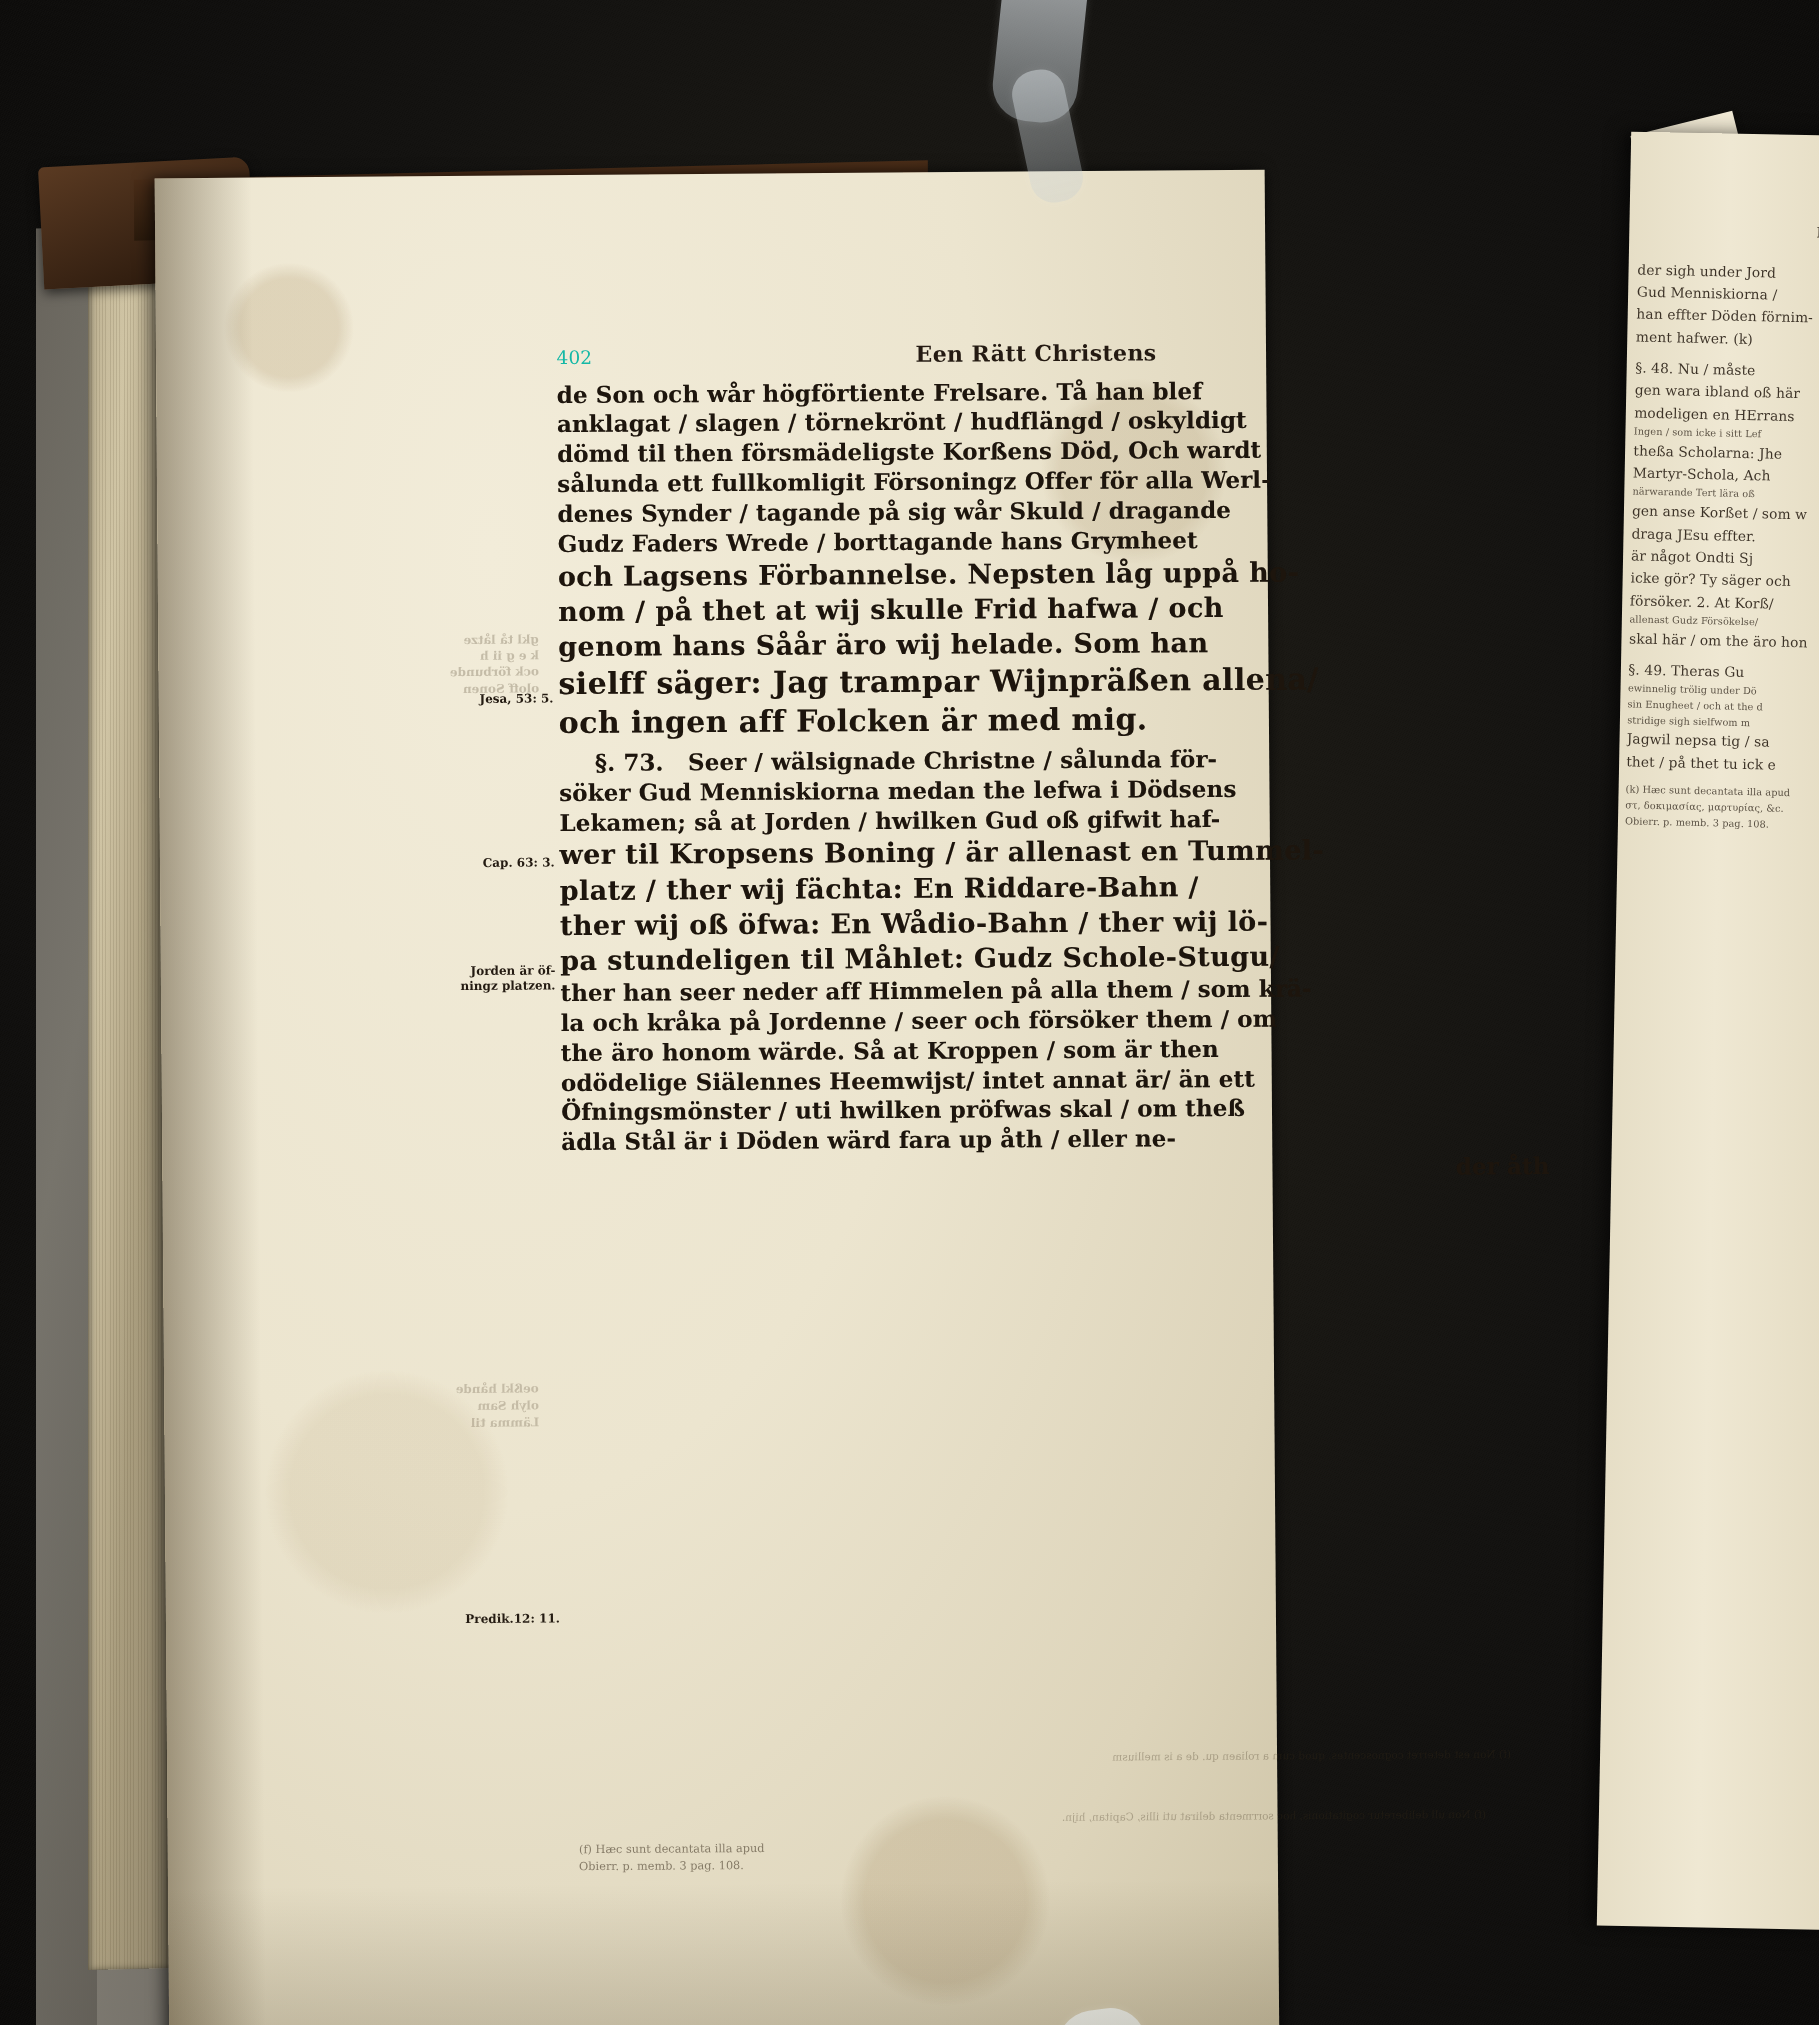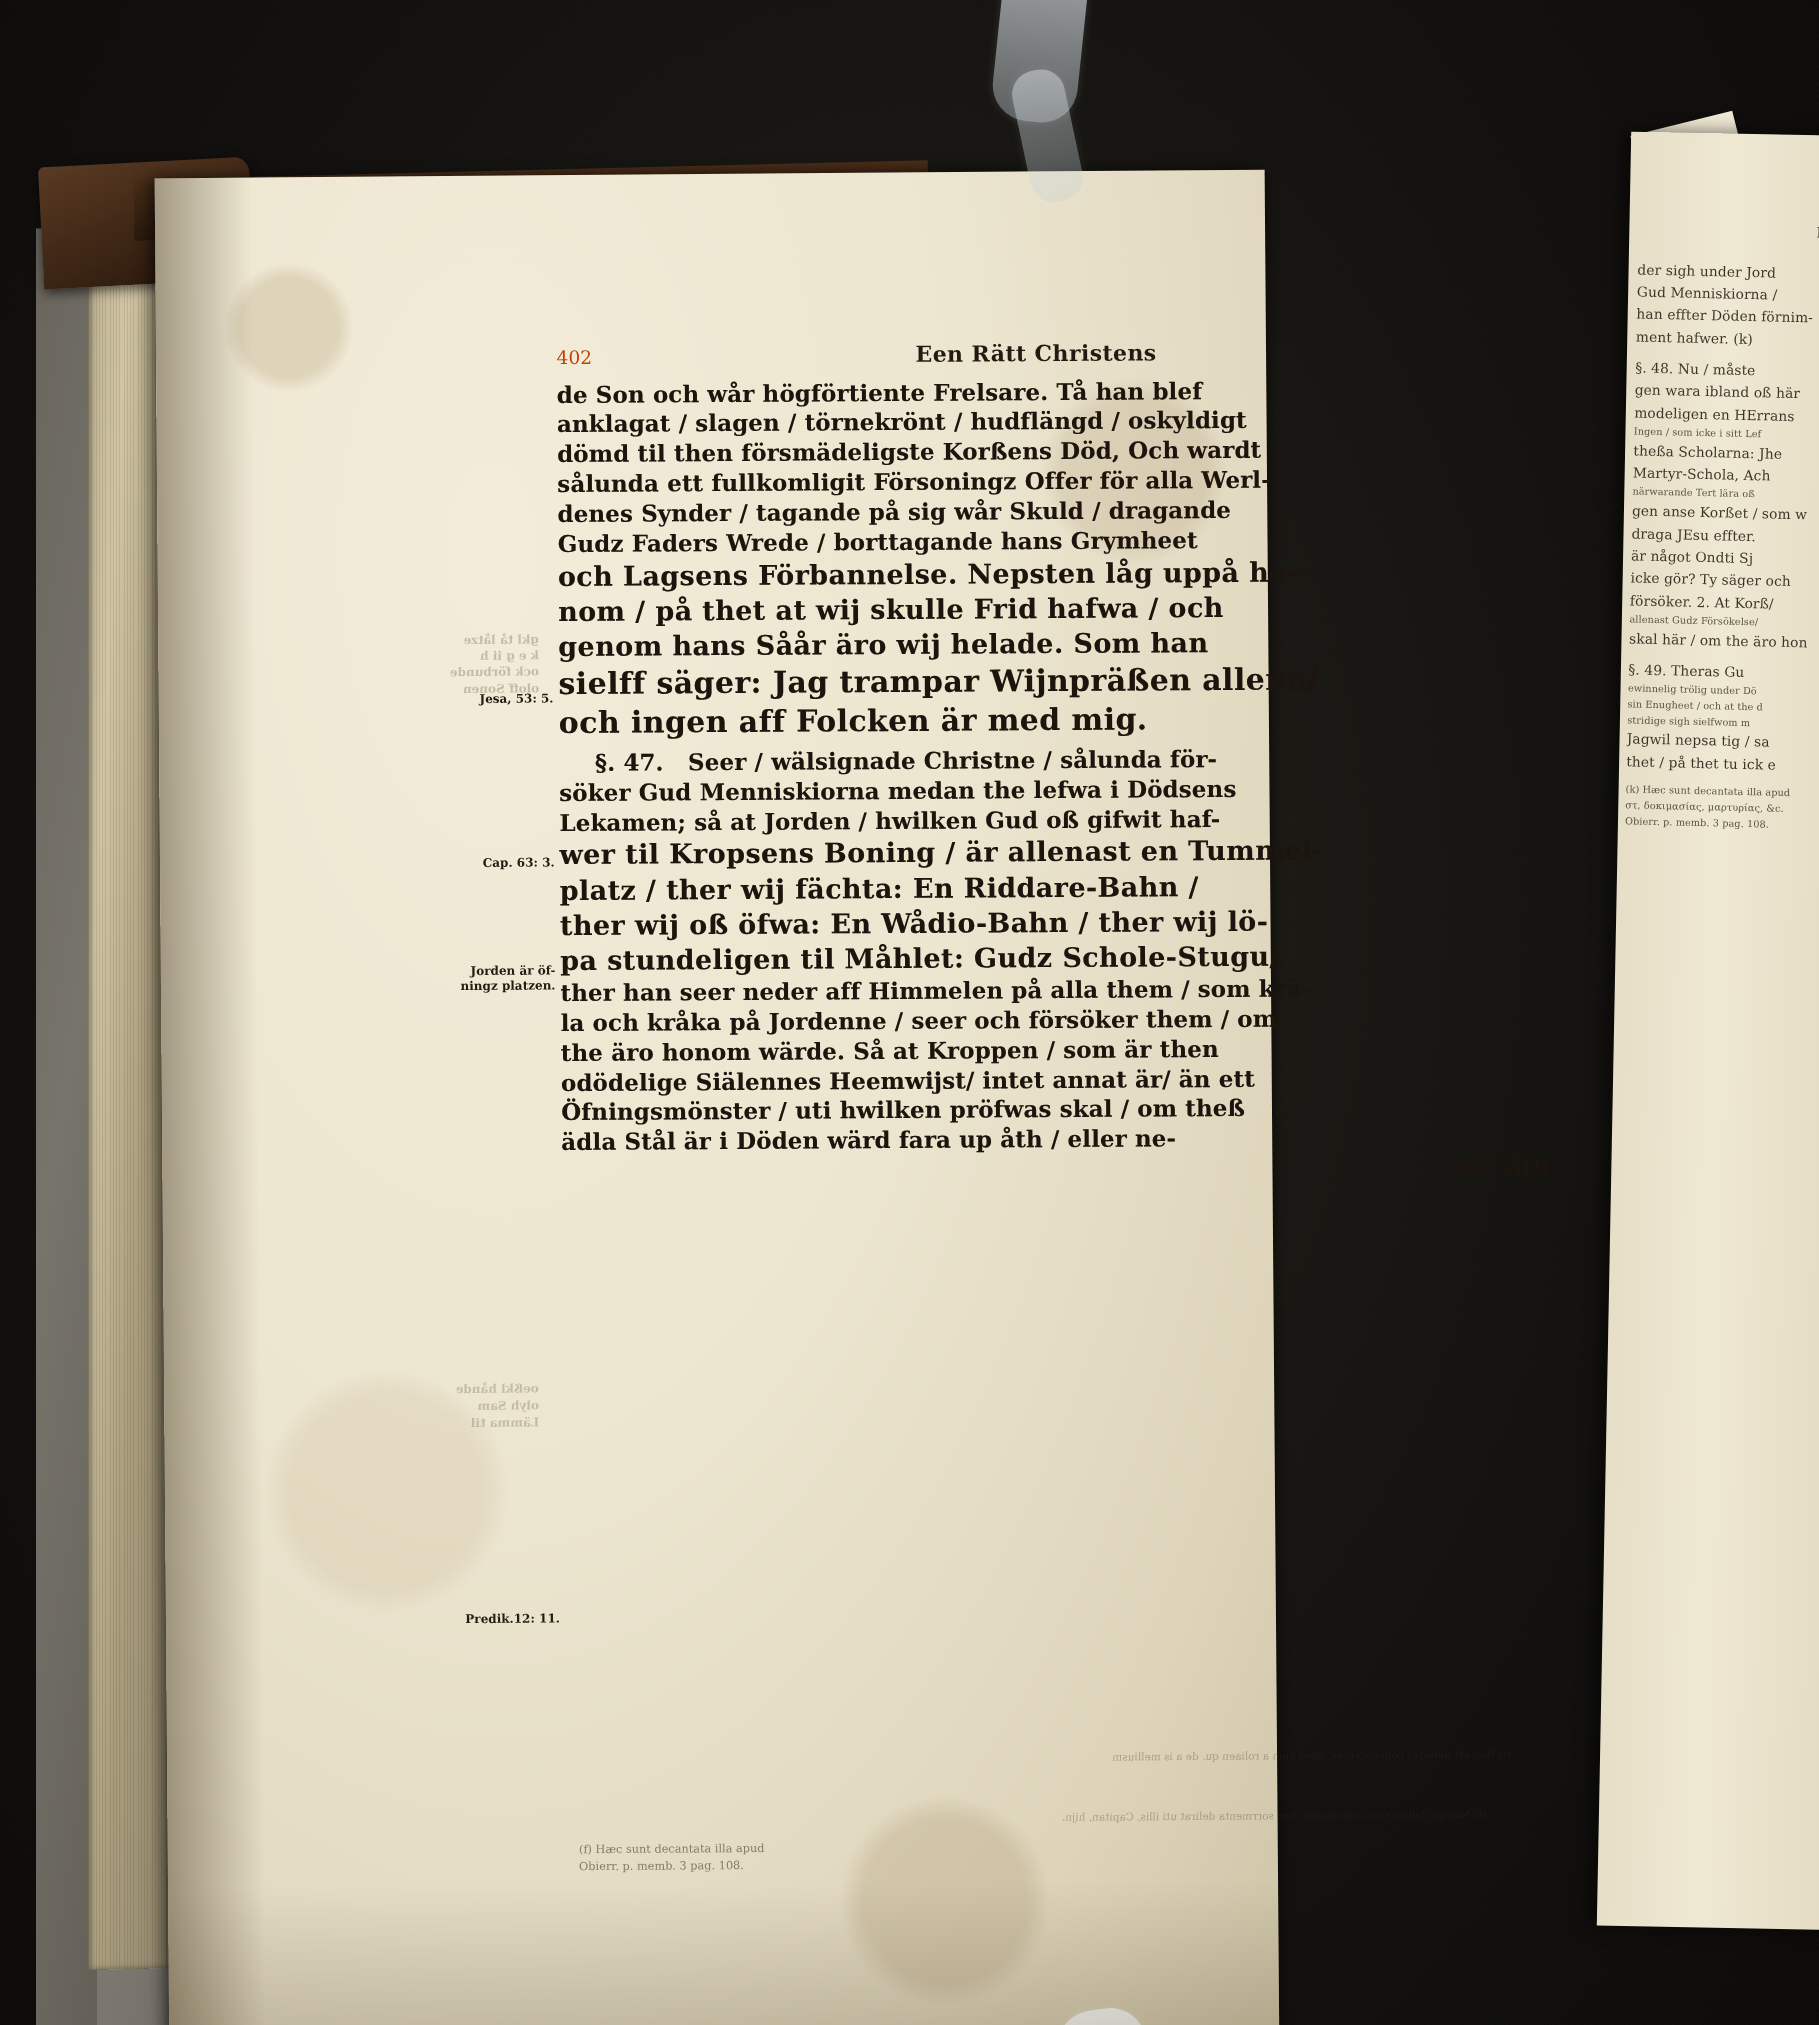--- a/index.html
+++ b/index.html
@@ -172,21 +172,21 @@
     transform: rotate(-0.35deg);
   }
   .folio-row {
     display: flex;
     align-items: baseline;
     margin-bottom: 10.5px;
   }
   .folio {
     font-family: "DejaVu Serif", serif;
     font-size: 18.6px;
-    color: #c2410c;
+    color: #14b8a6;
     width: 93px;
   }
   .runhead {
     flex: 1;
     text-align: center;
     font-family: "DejaVu Serif", serif;
     font-weight: bold;
     font-size: 22px;
     color: #241a12;
     letter-spacing: 0.4px;
@@ -330,21 +330,21 @@
       <span class="ln">Gudz Faders Wrede / borttagande hans Grymheet</span>
       <span class="ln big">och Lagsens Förbannelse.   Nepsten låg uppå ho-</span>
       <span class="ln big">nom / på thet at wij skulle Frid hafwa / och</span>
       <span class="ln big">genom hans Såår äro wij helade. Som han</span>
       <span class="ln bigger">sielff säger: Jag trampar Wijnpräßen allena/</span>
       <span class="ln bigger">och ingen aff Folcken är med mig.</span>
     </div>
 
     <div class="body" style="margin-top:5.7px">
       <span class="ln">
-        <span class="indent"></span><span>§.  47.</span>&nbsp;&nbsp;&nbsp;<span>Seer / wälsignade Christne / sålunda för-</span>
+        <span class="indent"></span><span>§.  73.</span>&nbsp;&nbsp;&nbsp;<span>Seer / wälsignade Christne / sålunda för-</span>
       </span>
       <span class="ln">söker Gud Menniskiorna medan the lefwa i Dödsens</span>
       <span class="ln">Lekamen;  så at Jorden / hwilken Gud oß gifwit haf-</span>
       <span class="ln big">wer til Kropsens Boning /  är allenast en Tummel-</span>
       <span class="ln big">platz /  ther wij fächta:  En Riddare-Bahn /</span>
       <span class="ln big">ther wij oß öfwa:  En Wådio-Bahn / ther wij lö-</span>
       <span class="ln big">pa stundeligen til Måhlet: Gudz Schole-Stugu/</span>
       <span class="ln">ther han seer neder aff Himmelen på alla them / som krä-</span>
       <span class="ln">la och kråka på Jordenne / seer och försöker them / om</span>
       <span class="ln">the äro honom wärde.    Så at Kroppen / som är then</span>

